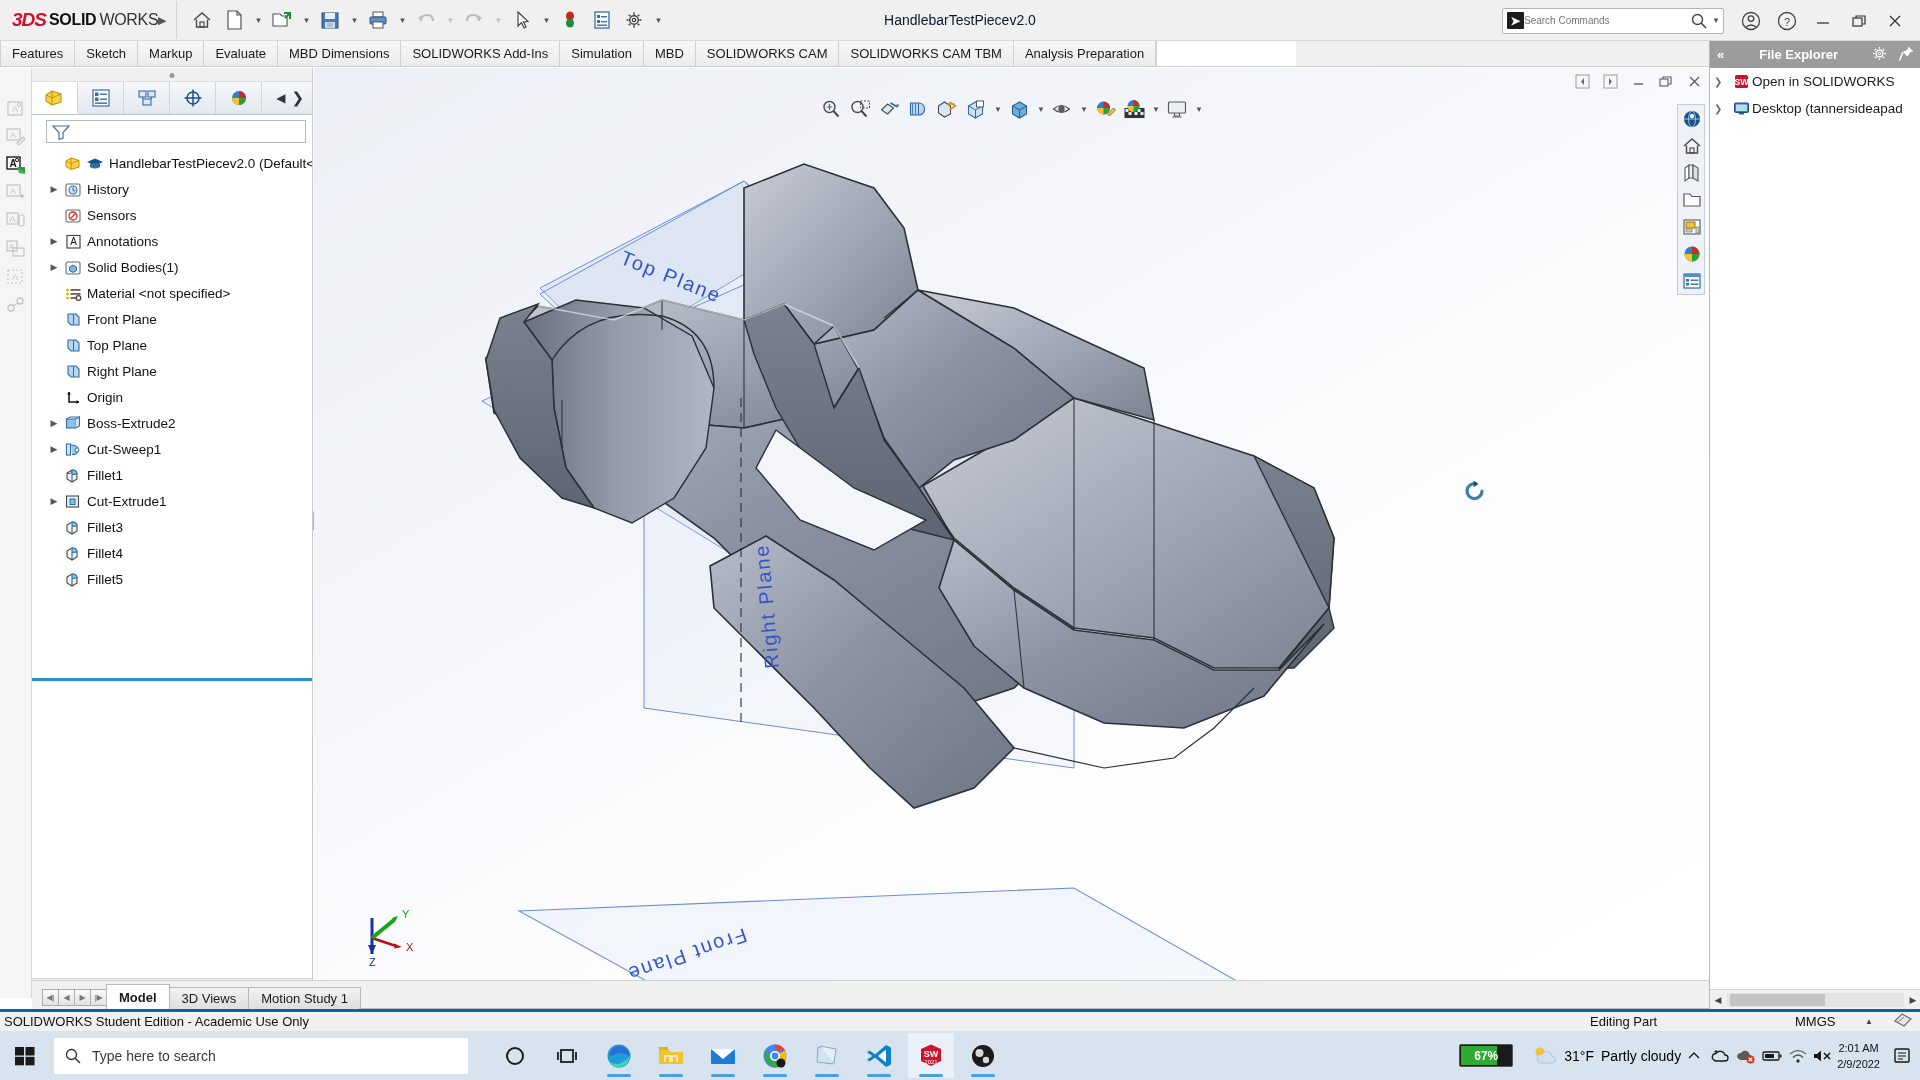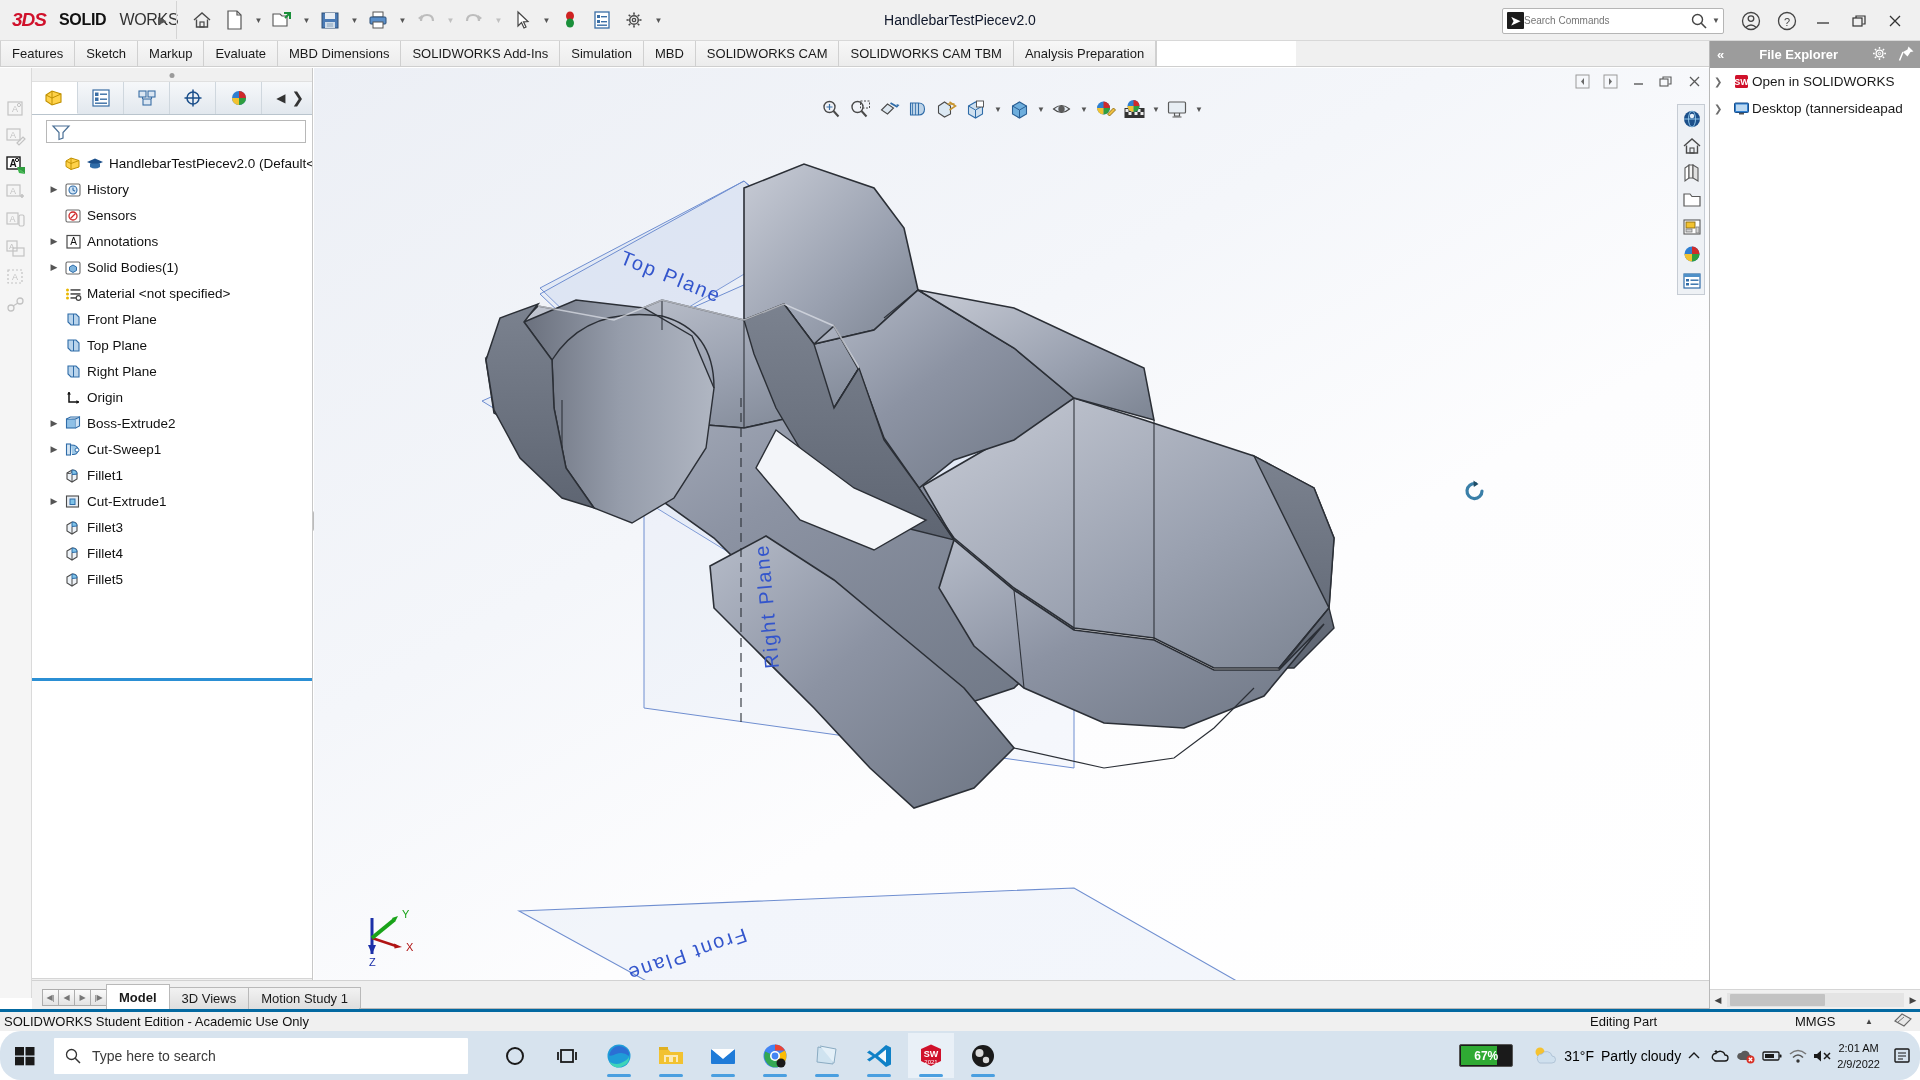--- a/index.html
+++ b/index.html
@@ -11,21 +11,21 @@
   }
   #app { position: relative; width: 1920px; height: 1080px; }
 
   
   .titlebar {
     position: absolute; top: 0; left: 0; width: 1920px; height: 41px;
     background: #f0f0f0; border-bottom: 1px solid #d8d8d8;
     display: flex; align-items: center;
   }
   .sw-logo {
-    display: flex; align-items: center; gap: 13px;
+    display: flex; align-items: center; gap: 3px;
     padding-left: 12px; width: 150px;
   }
   .sw-logo .ds { color: #d0112b; font-weight: bold; font-size: 19px; font-style: italic; letter-spacing:-1px;}
   .sw-logo .solid { color: #111; font-weight: bold; font-size: 16px; letter-spacing: -0.3px;}
   .sw-logo .works { color: #333; font-weight: normal; font-size: 16px; letter-spacing: -0.3px;}
   .logo-caret { color: #555; font-size: 11px; padding: 0 10px 0 8px;}
   .tb-sep { width: 1px; height: 38px; background: #d4d4d4; }
   .tb-tools { display: flex; align-items: center; padding-left: 10px; gap: 2px; }
   .tb-btn {
     width: 30px; height: 30px; display: flex; align-items: center; justify-content: center;
@@ -221,21 +221,21 @@
   .fexp-hscroll {
     position: absolute; bottom: 0; left: 0; width: 211px; height: 20px;
     background: #f0f0f0; border-top: 1px solid #d5d5d5; display:flex; align-items:center;
   }
   .fexp-hscroll .hs-track { background:#e4e4e4; }
   .fexp-hscroll .hs-thumb { width: 95px; }
 
   
   .taskbar {
     position: absolute; bottom: 0; left: 0; width: 1920px; height: 49px;
-    background: #d7e3ee; display: flex; align-items: center; border-radius: 21px;
+    background: #d7e3ee; display: flex; align-items: center;
   }
   .start-btn { width: 50px; height: 49px; display:flex; align-items:center; justify-content:center; }
   .tb-search {
     width: 414px; height: 36px; background: #fff; border-radius: 1px;
     display: flex; align-items: center; margin-left: 4px;
   }
   .tb-search .mag { width: 38px; display: flex; align-items: center; justify-content: center;}
   .tb-search span { font-size: 14px; color: #3a3a3a; }
   .tsk-icons { display: flex; align-items: center; margin-left: 24px; gap: 6px; }
   .tsk {

